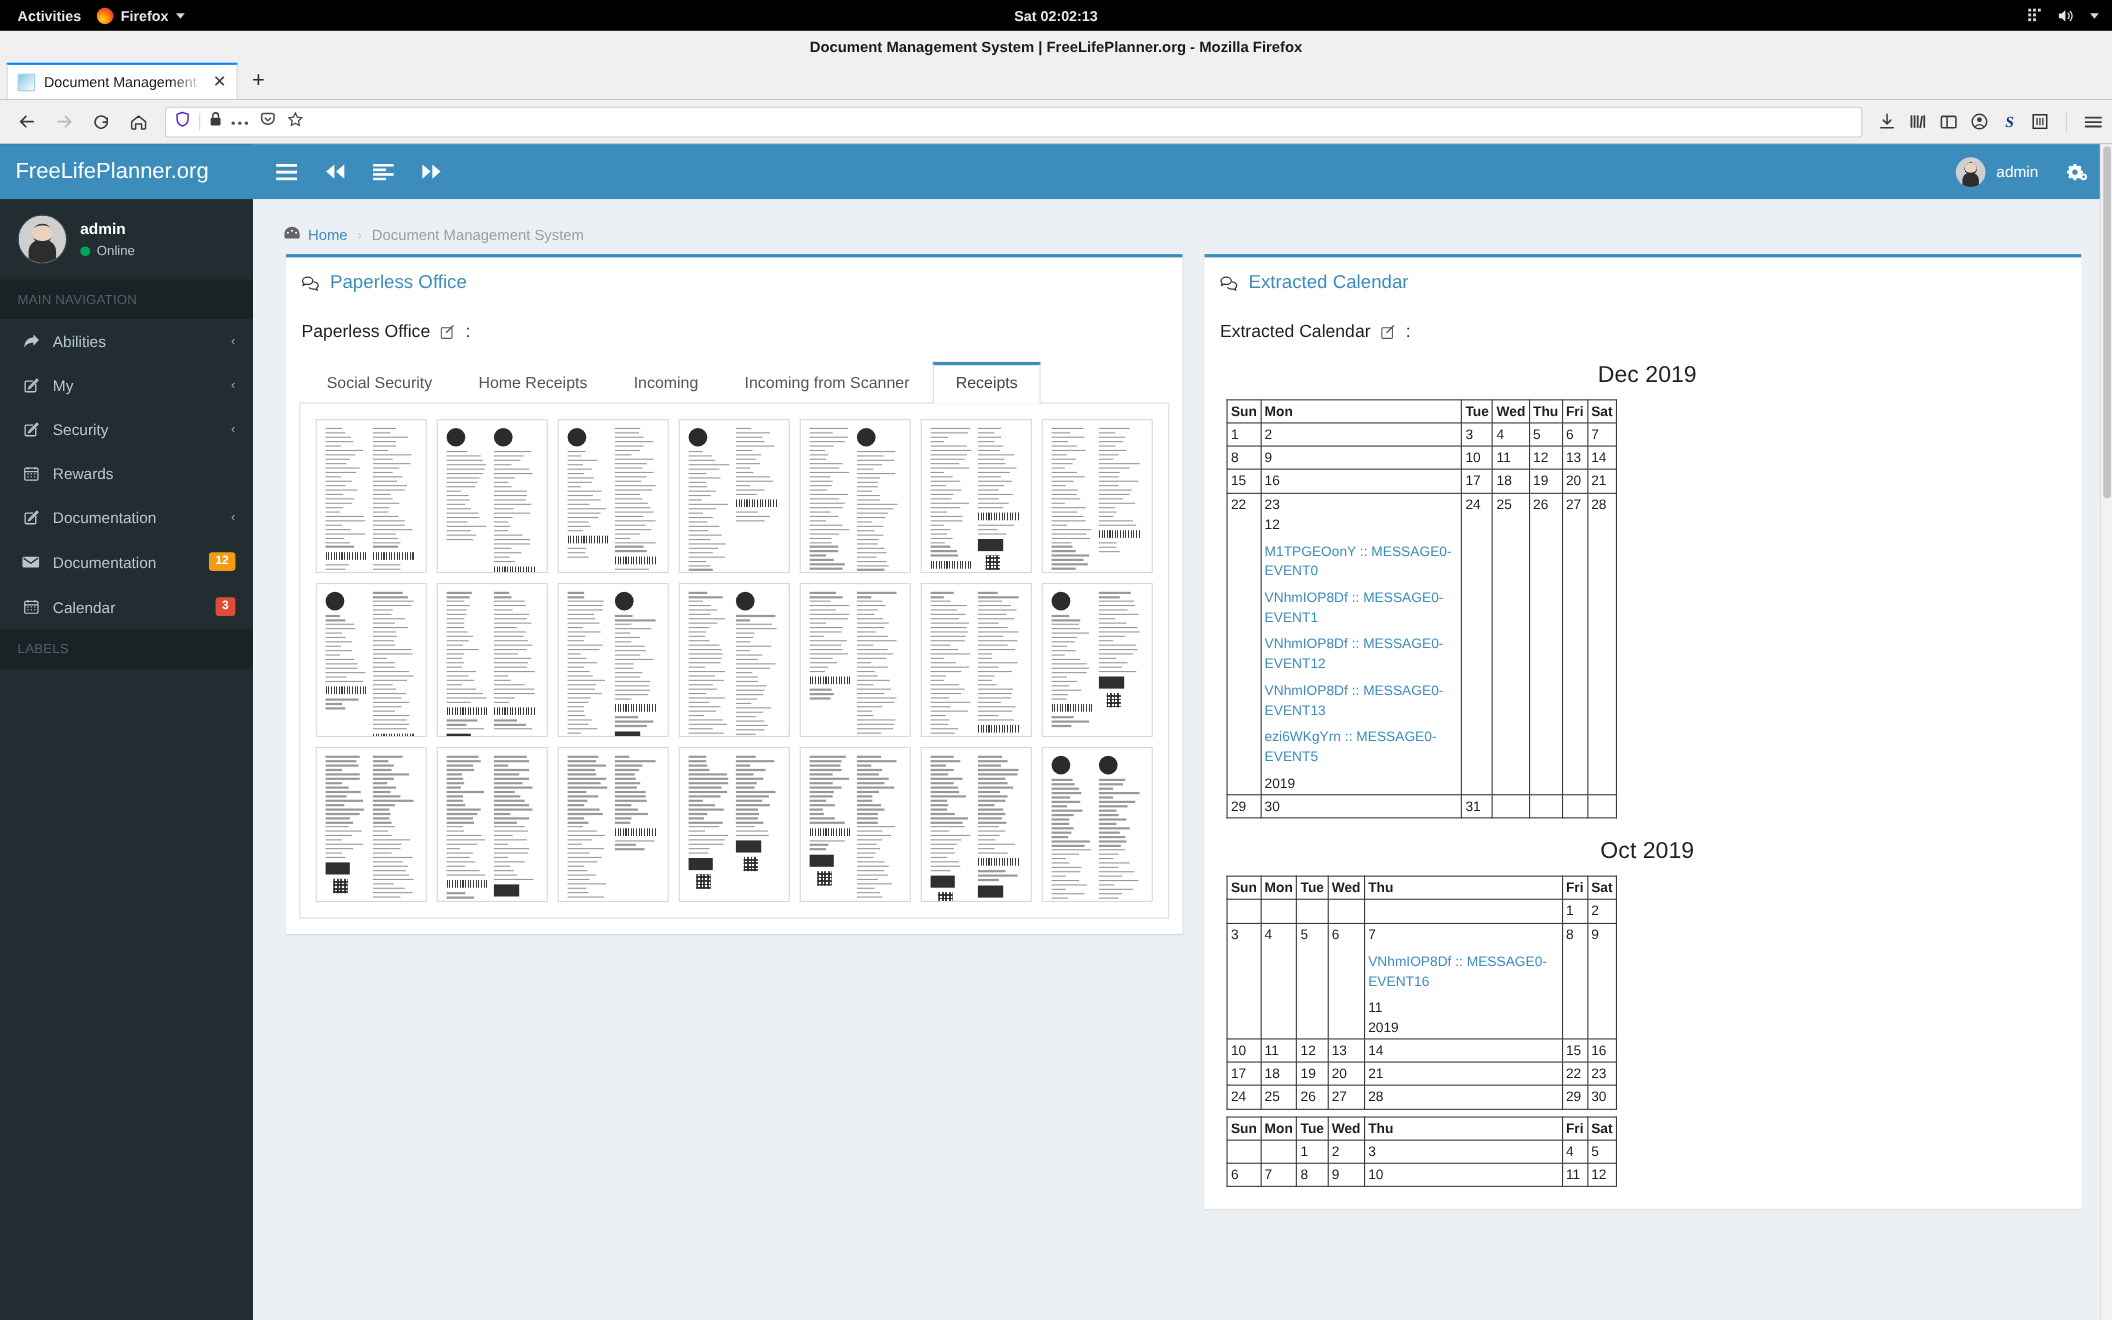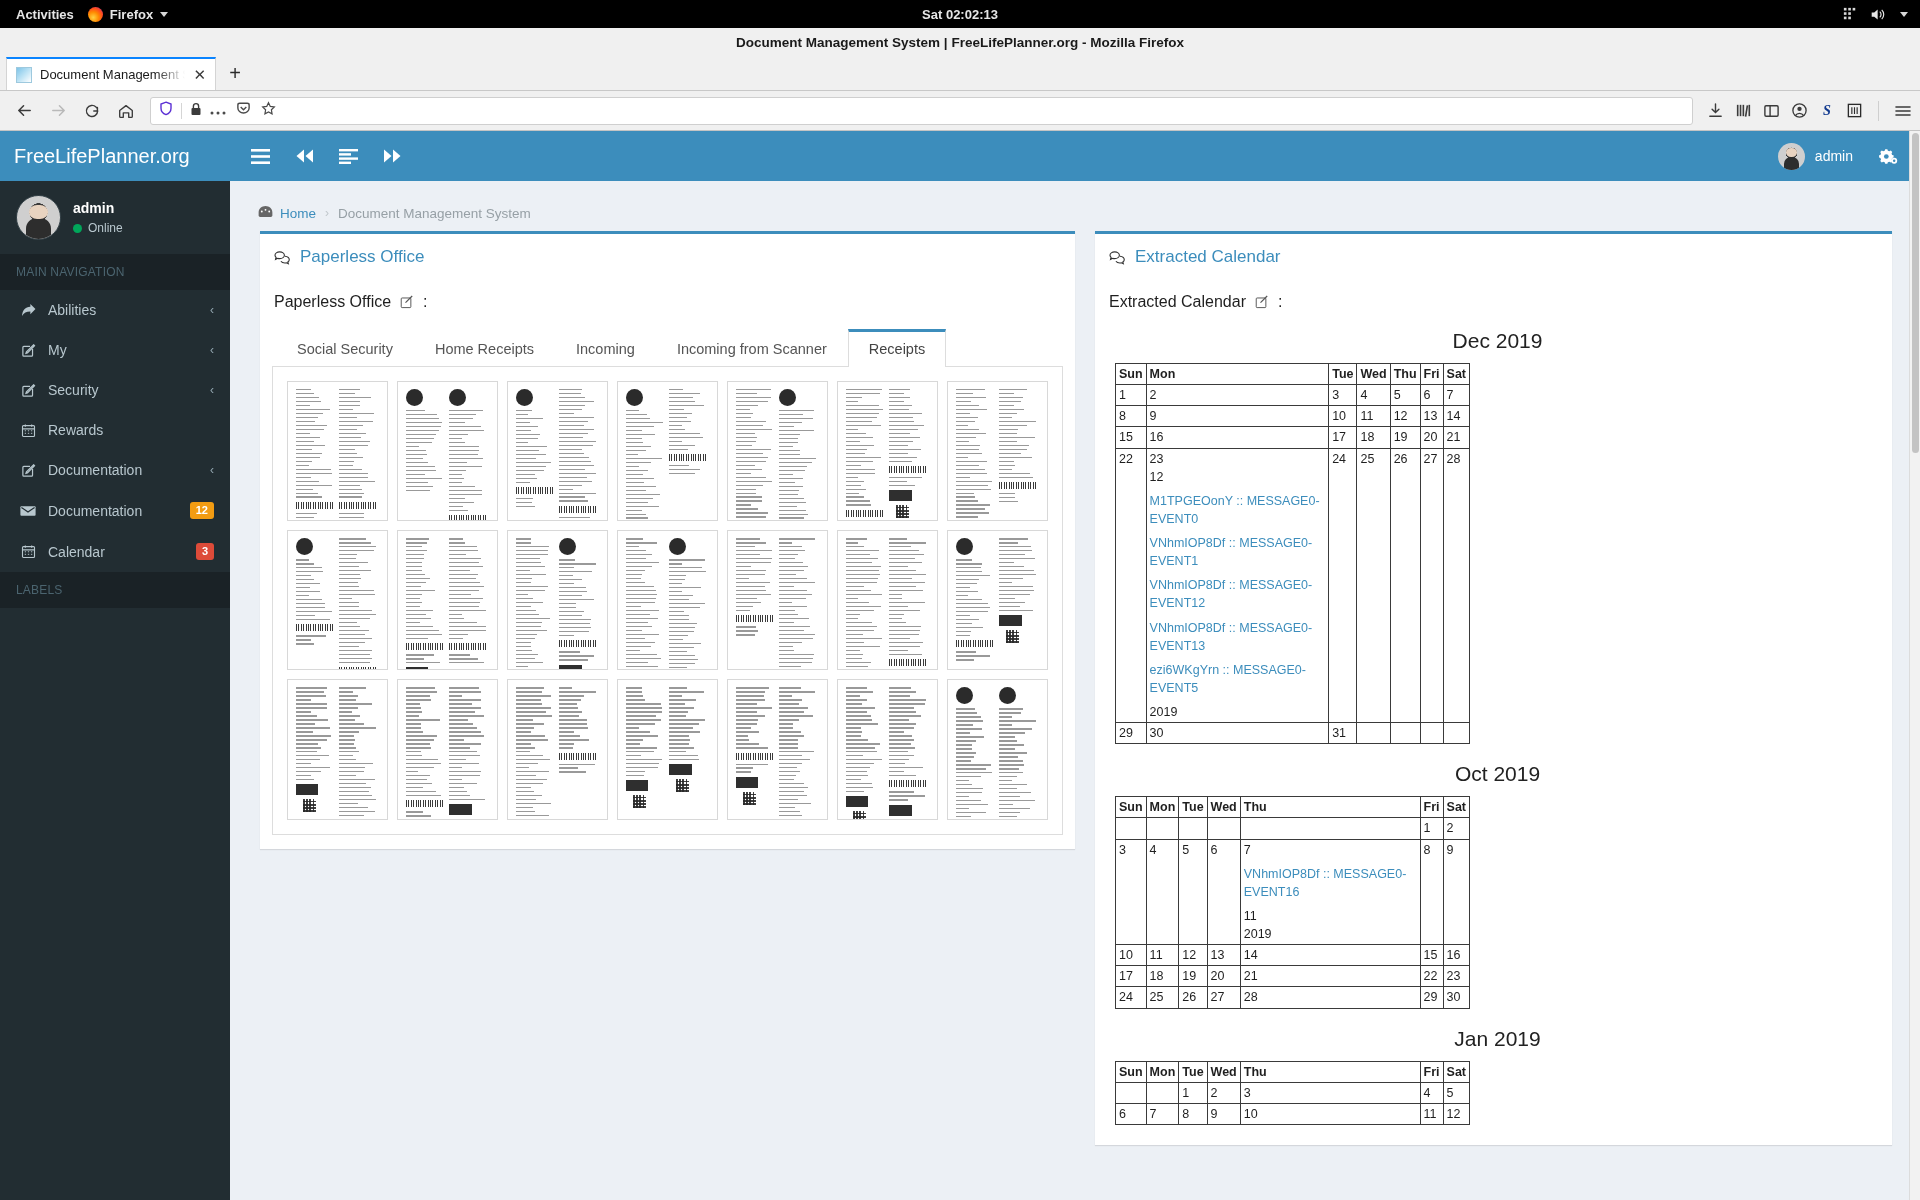--- a/index.html
+++ b/index.html
@@ -2229,21 +2229,20 @@
                       </td>
                       <td>
                         <div>29</div>
                       </td>
                       <td>
                         <div>30</div>
                       </td>
                     </tr>
                   </tbody>
                 </table>
-                <div class="cal-title">Jan 2019</div>
                 <table class="cal">
                   <thead>
                     <tr>
                       <th>Sun</th>
                       <th>Mon</th>
                       <th>Tue</th>
                       <th>Wed</th>
                       <th class="wide">Thu</th>
                       <th>Fri</th>
                       <th>Sat</th>

